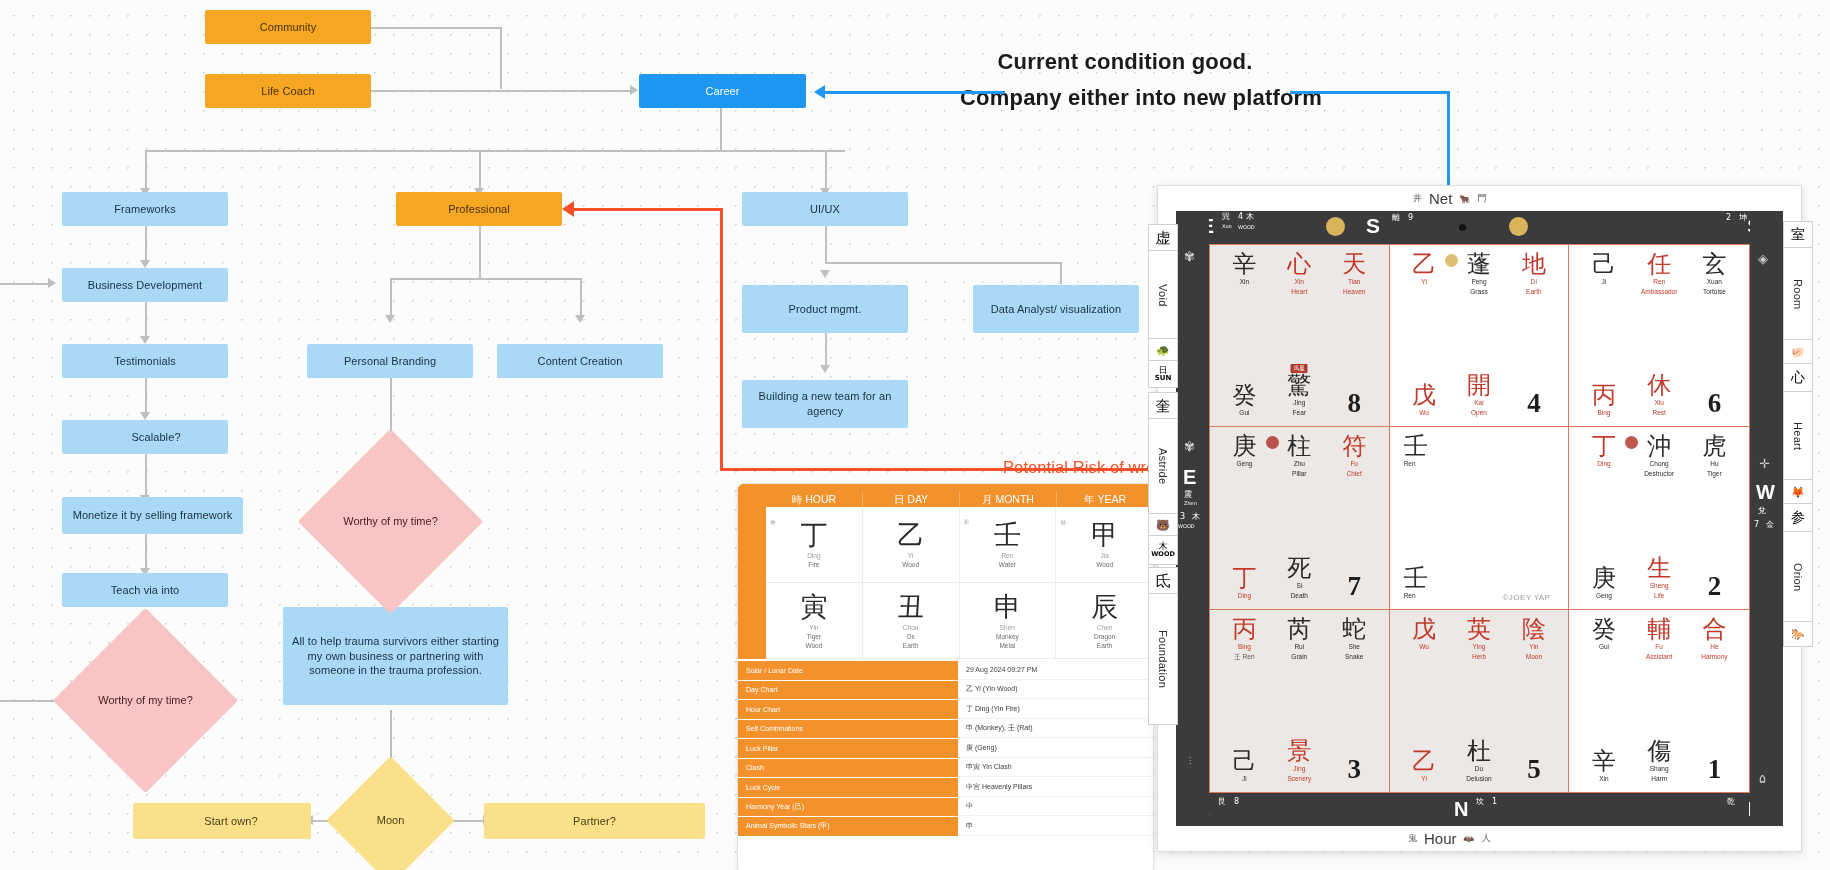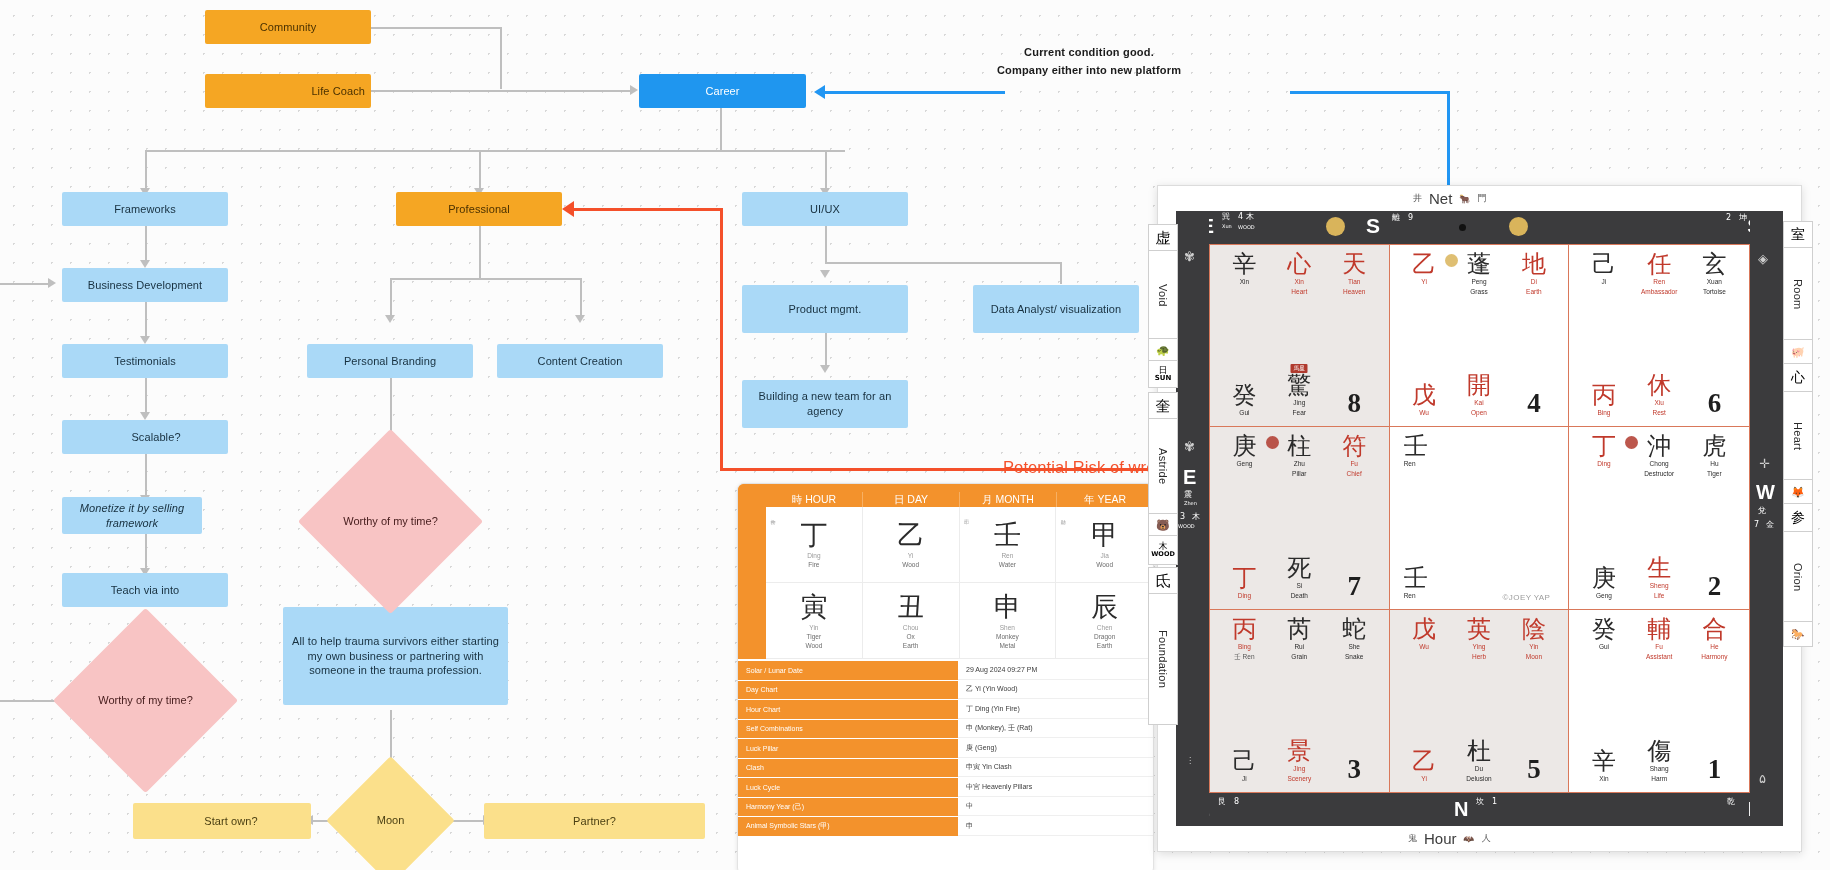--- a/index.html
+++ b/index.html
@@ -77,22 +77,22 @@
            border-bottom:8px solid transparent;border-right:12px solid #f4502a;}
   .red-dot{position:absolute;width:13px;height:13px;background:#f4502a;
            transform:rotate(45deg);}
   #risk-label{
     position:absolute;color:#f4502a;font-size:16.5px;white-space:nowrap;
     letter-spacing:.1px;
   }
 
   
   #top-note{
-    position:absolute;left:924px;top:44px;width:330px;
-    text-align:center;font-size:11px;font-weight:bold;color:#1b1b1b;
+    position:absolute;left:960px;top:44px;width:330px;
+    text-align:center;font-size:22px;font-weight:bold;color:#1b1b1b;
     line-height:1.62;letter-spacing:.2px;
     filter:blur(.4px);
   }
   #top-note div{white-space:nowrap;}
 
   
   #bazi{
     position:absolute;left:737px;top:483px;width:415px;height:390px;
     background:#ffffff;border:1px solid #e3e3e3;border-radius:7px;
     overflow:hidden;box-shadow:0 1px 4px rgba(0,0,0,.10);
@@ -256,40 +256,40 @@
 <div class="arrow-d" style="left:820px;top:365px;"></div>
 
 <div class="conn h" style="left:310px;top:820px;width:35px;"></div>
 <div class="arrow-l" style="left:305px;top:815px;"></div>
 <div class="conn h" style="left:450px;top:820px;width:35px;"></div>
 <div class="arrow-r" style="left:483px;top:815px;"></div>
 
 <div class="node n-orange" style="left:205px;top:10px;width:166px;height:34px;">
     <span>Community</span>
   </div>
-<div class="node n-orange" style="left:205px;top:74px;width:166px;height:34px;justify-content:flex-end;">
+<div class="node n-orange" style="left:205px;top:74px;width:166px;height:34px;">
     <span>Life Coach</span>
   </div>
 <div class="node n-primary" style="left:639px;top:74px;width:167px;height:34px;">
     <span>Career</span>
   </div>
 
 <div class="node n-blue" style="left:62px;top:192px;width:166px;height:34px;">
     <span>Frameworks</span>
   </div>
 <div class="node n-blue" style="left:62px;top:268px;width:166px;height:34px;">
     <span>Business Development</span>
   </div>
 <div class="node n-blue" style="left:62px;top:344px;width:166px;height:34px;">
     <span>Testimonials</span>
   </div>
 <div class="node n-blue" style="left:62px;top:420px;width:166px;height:34px;padding-left:28px;">
     <span>Scalable?</span>
   </div>
-<div class="node n-blue" style="left:62px;top:497px;width:140px;height:37px;font-style:italic;">
+<div class="node n-blue" style="left:62px;top:497px;width:181px;height:37px;">
     <span>Monetize it by selling framework</span>
   </div>
 <div class="node n-blue" style="left:62px;top:573px;width:166px;height:34px;">
     <span>Teach via into</span>
   </div>
 
 <div class="node n-orange" style="left:396px;top:192px;width:166px;height:34px;">
     <span>Professional</span>
   </div>
 <div class="node n-blue" style="left:307px;top:344px;width:166px;height:34px;">

